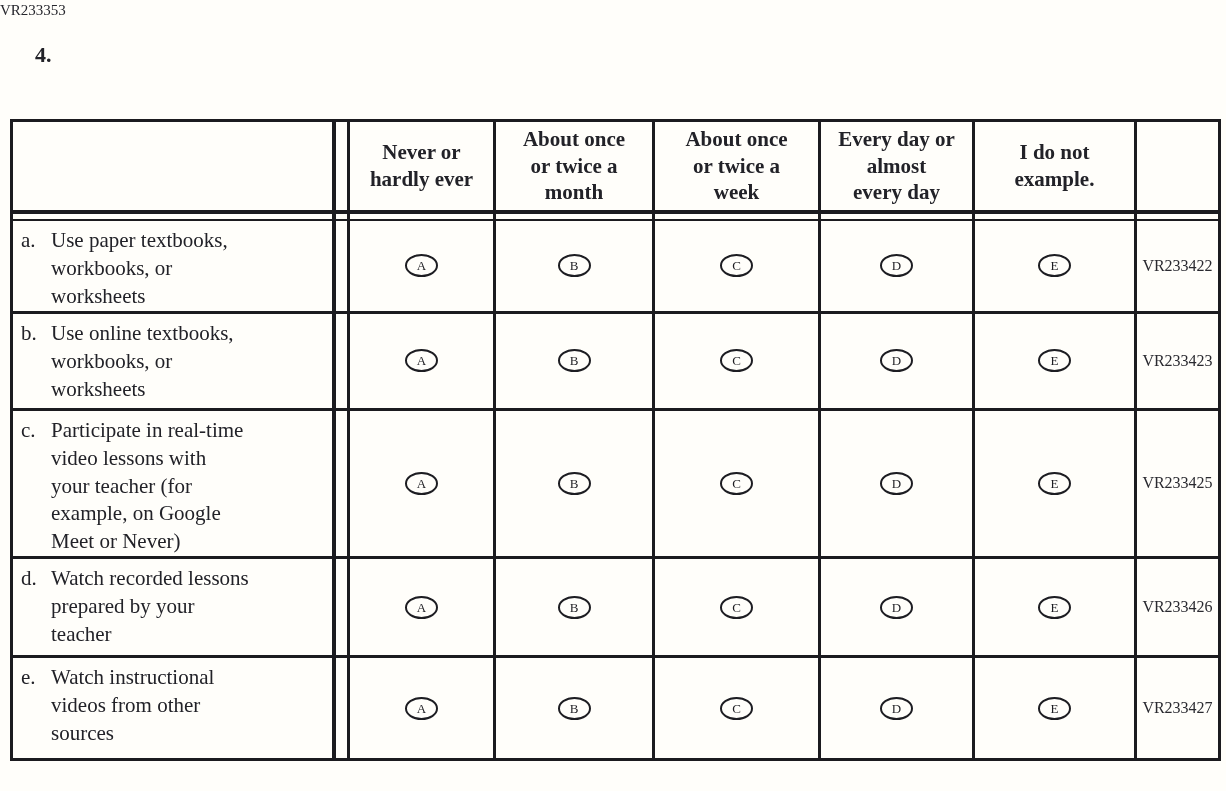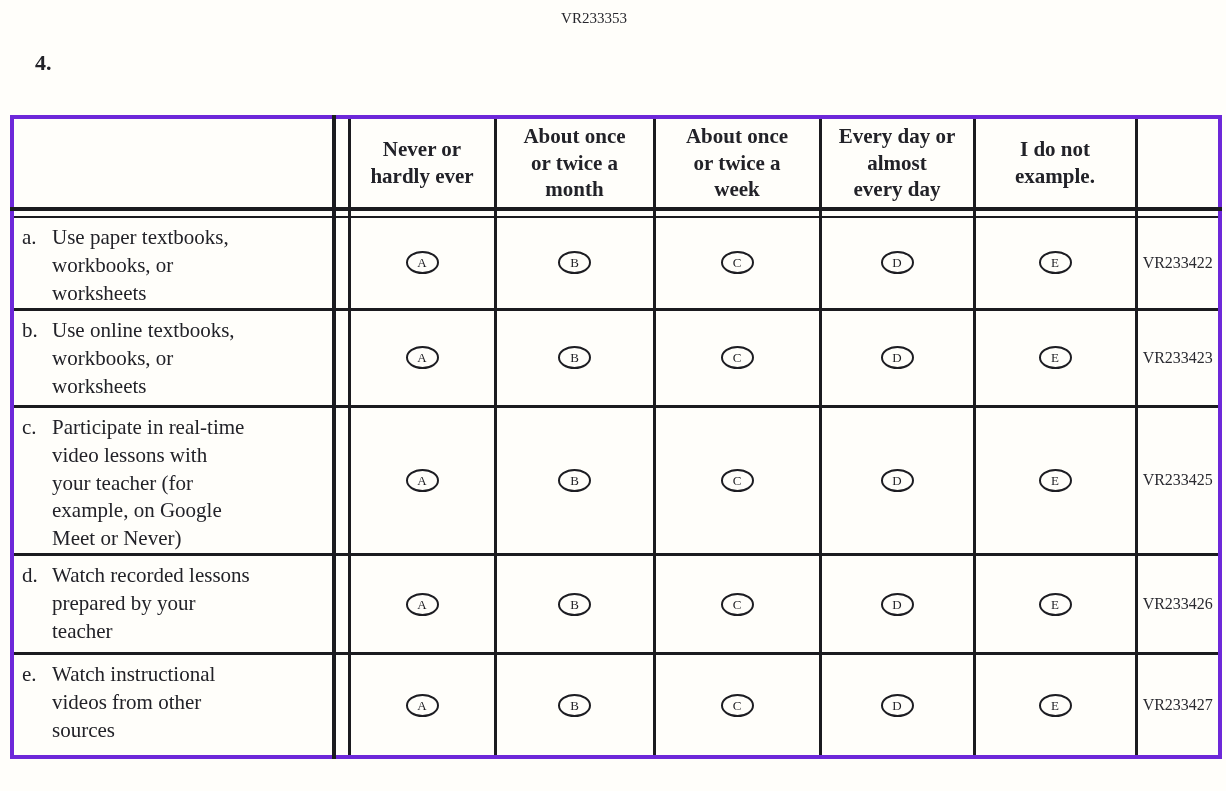--- a/index.html
+++ b/index.html
@@ -6,23 +6,23 @@
     margin: 0;
     padding: 0;
     width: 1226px;
     height: 791px;
     background: #fffefa;
     font-family: "Liberation Serif", serif;
     color: #222228;
     overflow: hidden;
   }
   .form-code {
-    text-align: center;
+    text-align: left;
     font-size: 15px;
-    padding: 10px 38px 0 0;
+    padding: 2px 38px 0 0;
     color: #26262c;
   }
   .question {
     display: flex;
     margin: 20px 0 0 35px;
     max-width: 1060px;
   }
   .q-number {
     font-weight: bold;
     font-size: 22px;
@@ -33,23 +33,23 @@
   .q-text {
     font-size: 22px;
     line-height: 1.45;
     white-space: pre-line;
   }
   .q-text b { font-weight: bold; }
 
   table.survey {
     border-collapse: collapse;
     table-layout: fixed;
-    margin: 36px 0 0 10px;
+    margin: 48px 0 0 10px;
     width: 1208px;
-    border: 4px solid #6d28d9;
+    border: 2px solid #6d28d9;
   }
   .survey th, .survey td {
     border: 3px solid #1b1b1f;
     padding: 0;
     background: #fffefa;
   }
   
   .survey .gapcol {
     border-left: 4px solid #1b1b1f;
     border-right: 3px solid #1b1b1f;

